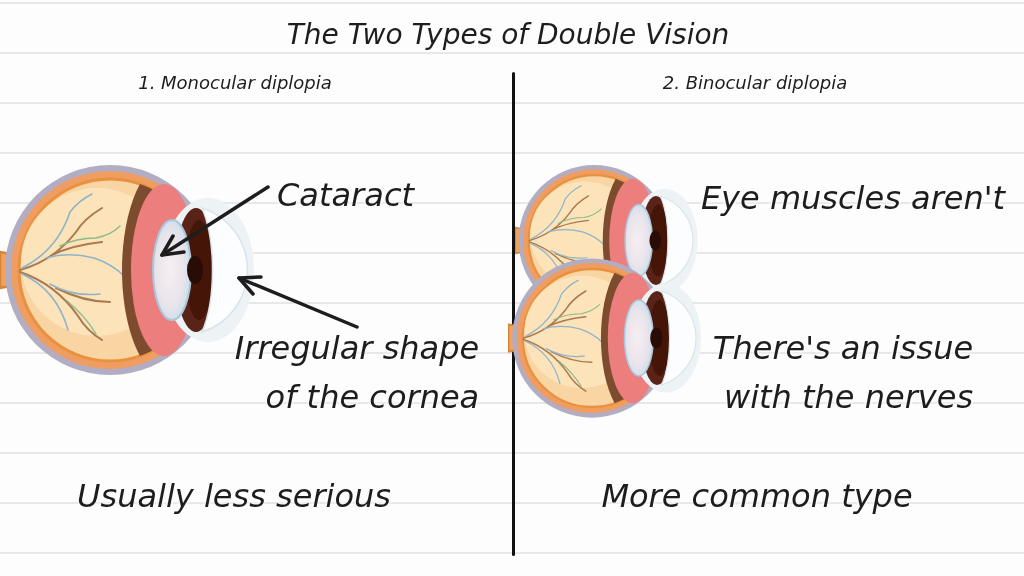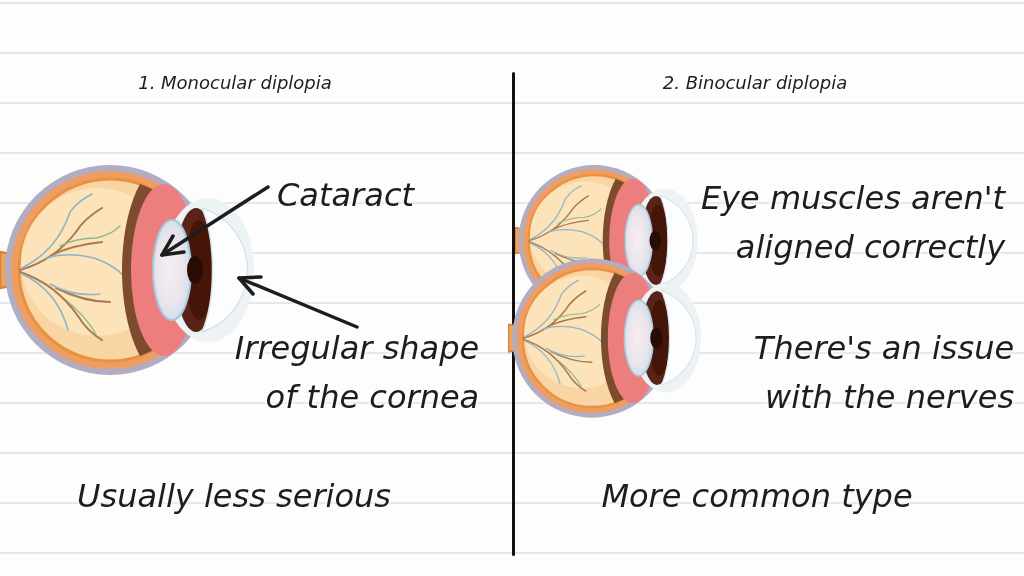--- a/index.html
+++ b/index.html
@@ -57,20 +57,21 @@
         <ellipse cx="208" cy="120" rx="46" ry="72" fill="#edf2f5"></ellipse>
         <ellipse cx="196" cy="120" rx="21" ry="62" fill="#5a2318"></ellipse>
         <ellipse cx="199" cy="120" rx="14" ry="50" fill="#451507"></ellipse>
         <ellipse cx="172" cy="120" rx="19" ry="50" fill="url(#lensGrad)" stroke="#a9c6da" stroke-width="2"></ellipse>
         <ellipse cx="195" cy="120" rx="8" ry="14" fill="#2a0c06"></ellipse>
         <path d="M202,58 A65,65 0 0 1 202,182 C216,150 216,90 202,58 Z" fill="#fbfdfe" stroke="#d9e4ea" stroke-width="1.5"></path>
       </g>
     </defs>
   </svg>
 
+  <div class="txt ctr title" style="left:508px;top:18px;">The Two Types of Double Vision</div>
 
   <div class="txt ctr heading" style="left:235px;top:72px;">1. Monocular diplopia</div>
   <div class="txt ctr heading" style="left:755px;top:72px;">2. Binocular diplopia</div>
 
   <div class="divider"></div>
 
   <svg class="eye" style="left:0;top:150px;" width="260" height="240" viewBox="0 0 260 240">
     <use href="#eyeAnatomy"></use>
   </svg>
 
@@ -96,21 +97,20 @@
 
   <div class="txt label" style="left:277px;top:176px;">Cataract</div>
   <div class="txt ctr label twolines" style="left:357px;top:324px;">
     <div>Irregular shape</div>
     <div>of the cornea</div>
   </div>
   <div class="txt ctr label" style="left:234px;top:477px;">Usually less serious</div>
 
   <div class="txt ctr label twolines" style="left:853px;top:174px;">
     <div>Eye muscles aren't</div>
-    <div>aligned correctly</div>
   </div>
-  <div class="txt ctr label twolines" style="left:843px;top:324px;margin-left:41px;">
+  <div class="txt ctr label twolines" style="left:843px;top:324px;">
     <div>There's an issue</div>
     <div>with the nerves</div>
   </div>
   <div class="txt ctr label" style="left:757px;top:477px;">More common type</div>
 
 </div>
 
 </body></html>

